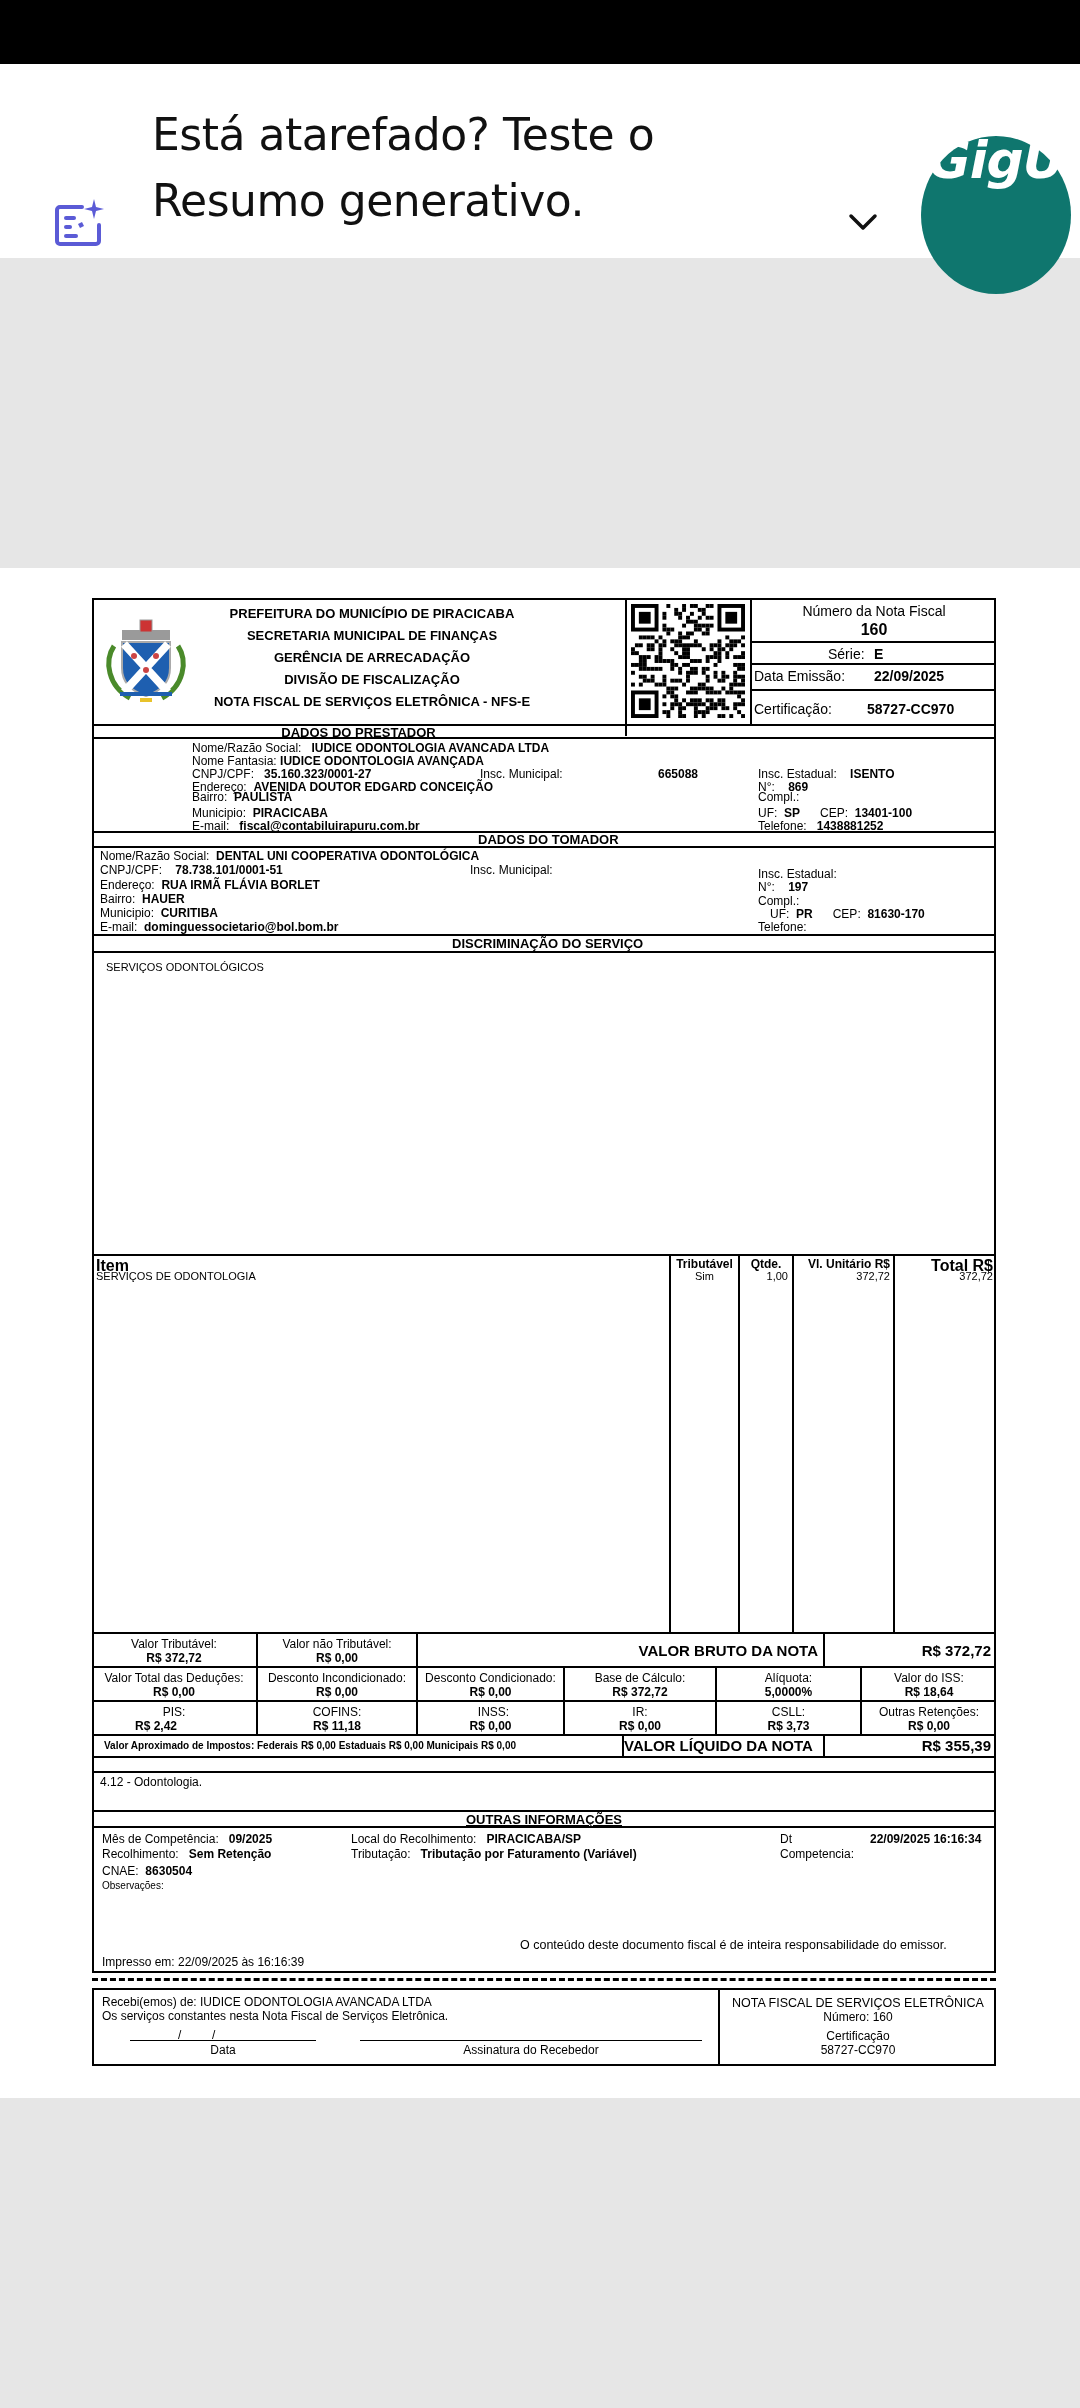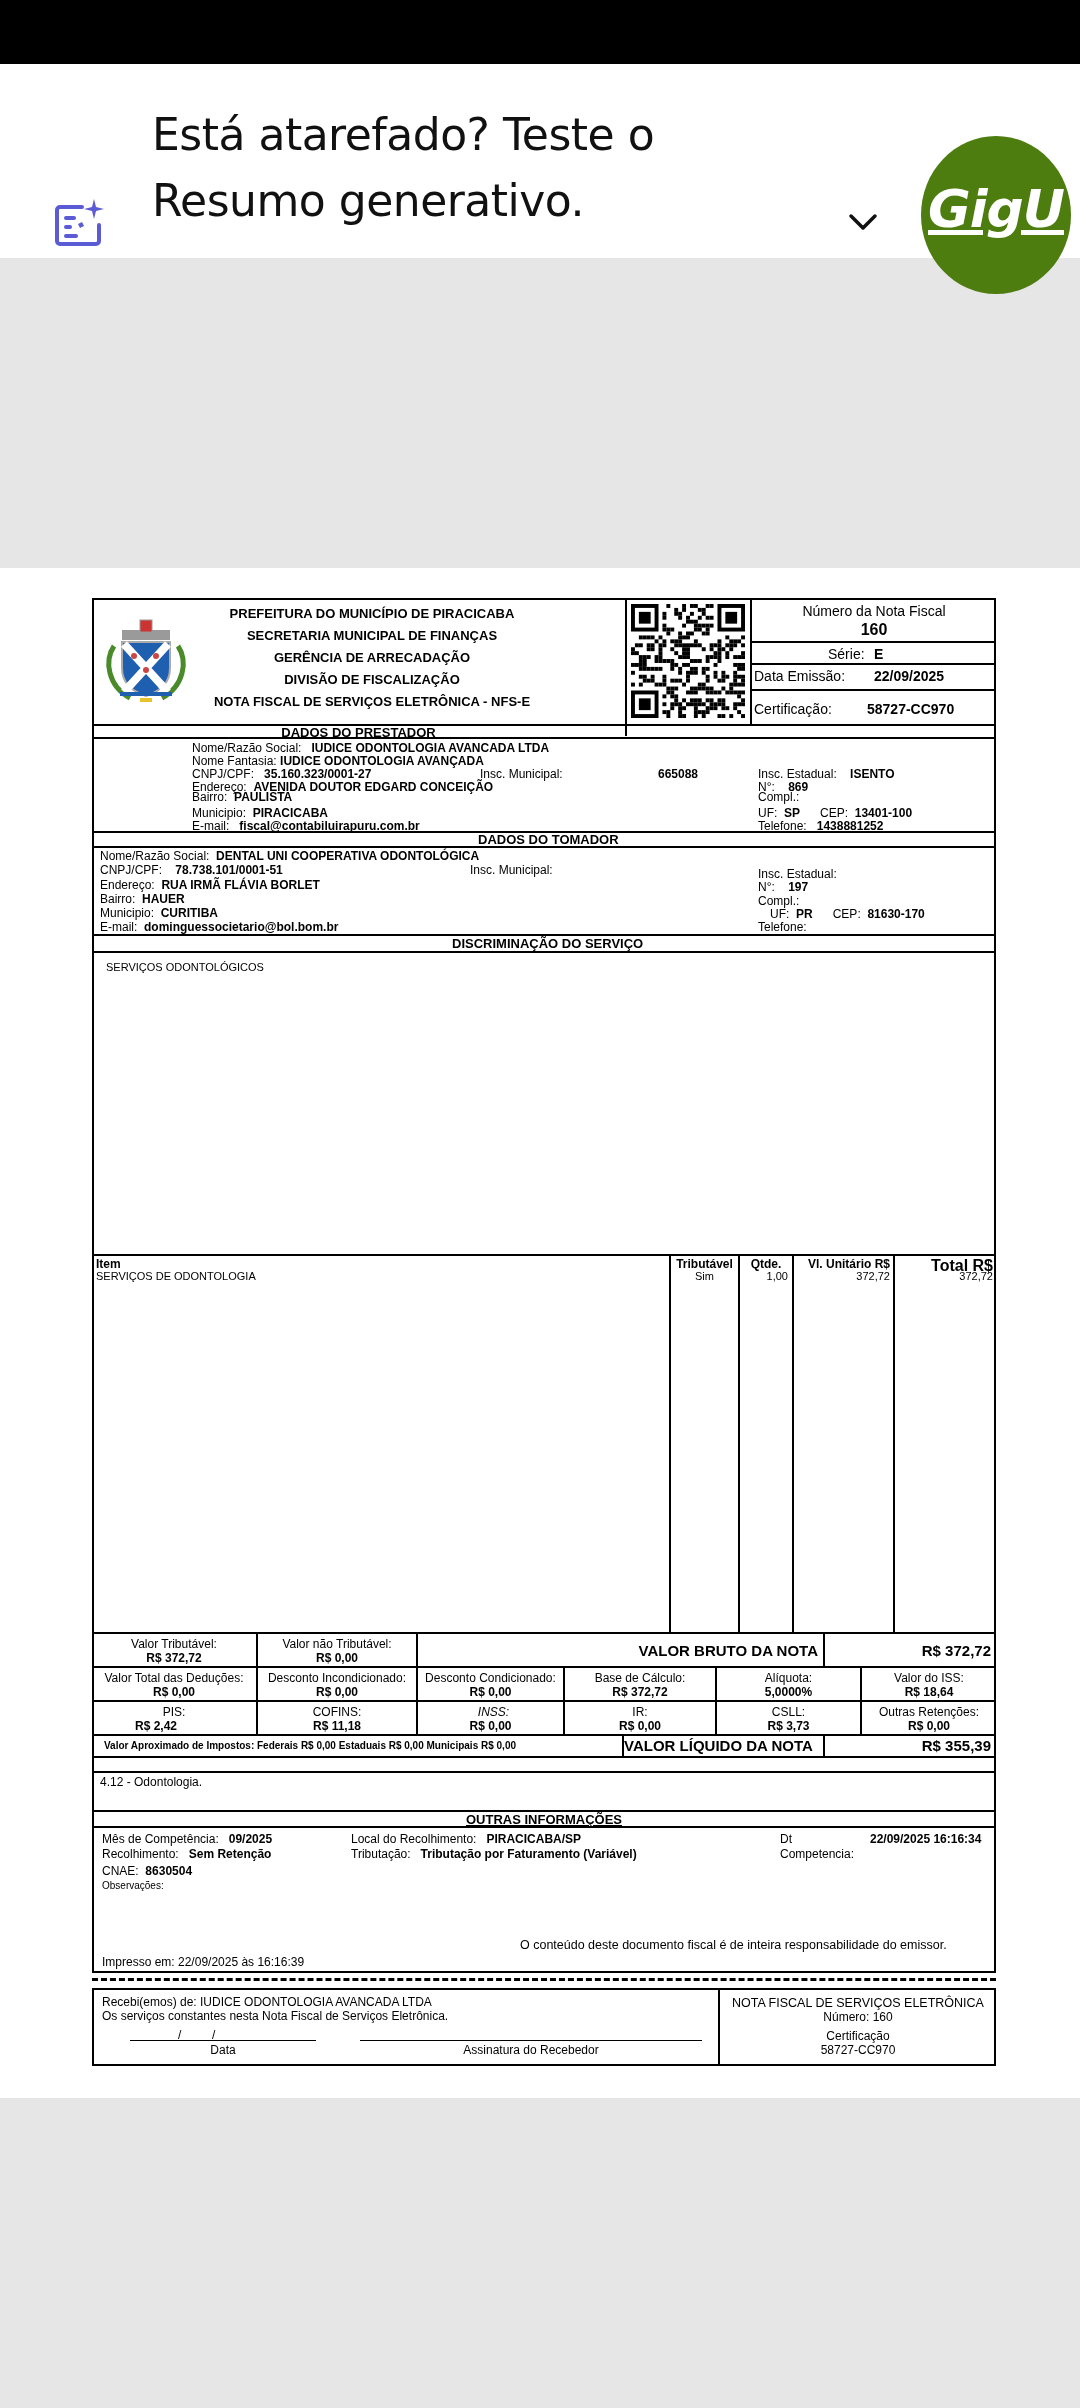--- a/index.html
+++ b/index.html
@@ -7,21 +7,21 @@
   body { font-family: "Liberation Sans", sans-serif; color: #000; position: relative; }
 
   .status-bar { position: absolute; left: 0; top: 0; width: 1080px; height: 64px; background: #000; }
 
   .banner { position: absolute; left: 0; top: 64px; width: 1080px; height: 194px; background: #fff; }
   .banner .ai-icon { position: absolute; left: 52px; top: 133px; width: 56px; height: 56px; }
   .banner .ai-icon svg { width: 56px; height: 56px; }
   .banner .banner-text { position: absolute; left: 152px; top: 38px; width: 640px; font-family: "DejaVu Sans", sans-serif; font-size: 44px; line-height: 66px; color: #111; letter-spacing: -0.5px; }
   .banner .chevron { position: absolute; left: 845px; top: 140px; width: 36px; height: 36px; }
   .banner .chevron svg { width: 36px; height: 36px; }
-  .banner .avatar { position: absolute; left: 921px; top: 72px; width: 150px; height: 158px; border-radius: 50%; background: #4d7c0f; color: #fff; display: flex; align-items: center; justify-content: center; font-family: "DejaVu Sans", sans-serif; font-style: italic; font-size: 52px; font-weight: bold; letter-spacing: -1px; text-decoration: underline; }
+  .banner .avatar { position: absolute; left: 921px; top: 72px; width: 150px; height: 158px; border-radius: 50%; background: #0f766e; color: #fff; display: flex; align-items: flex-start; justify-content: center; font-family: "DejaVu Sans", sans-serif; font-style: italic; font-size: 52px; font-weight: bold; letter-spacing: -1px; }
   .banner .avatar span { transform: translateY(-6px); }
 
   .doc-area { position: absolute; left: 0; top: 568px; width: 1080px; height: 1530px; background: #fff; }
 
   .doc { position: absolute; left: 92px; top: 598px; width: 904px; height: 1468px; font-size: 12px; }
   .doc .box { position: absolute; border: 2px solid #000; }
   .doc .hl { position: absolute; height: 2px; background: #000; }
   .doc .vl { position: absolute; width: 2px; background: #000; }
   .doc .t { position: absolute; white-space: nowrap; line-height: 1; }
   .doc .b { font-weight: bold; }
@@ -450,21 +450,21 @@
   <div class="hl" style="left:0;width:904px;top:353px;"></div>
   <div class="t small" style="left:14px;top:364px;">SERVIÇOS ODONTOLÓGICOS</div>
 
   <div class="hl" style="left:0;width:904px;top:656px;"></div>
 
   <div class="vl" style="left:577px;top:656px;height:378px;"></div>
   <div class="vl" style="left:646px;top:656px;height:378px;"></div>
   <div class="vl" style="left:700px;top:656px;height:378px;"></div>
   <div class="vl" style="left:801px;top:656px;height:378px;"></div>
 
-  <div class="t b" style="left:4px;top:660px;font-size:12px;">Item</div>
+  <div class="t b" style="left:4px;top:660px;font-size:16px;">Item</div>
   <div class="t b c" style="left:579px;width:67px;top:660px;font-size:12px;">Tributável</div>
   <div class="t b c" style="left:648px;width:52px;top:660px;font-size:12px;">Qtde.</div>
   <div class="t b r" style="left:702px;width:96px;top:660px;font-size:12px;">Vl. Unitário R$</div>
   <div class="t b r" style="left:803px;width:98px;top:660px;font-size:16px;">Total R$</div>
 
   <div>
     <div class="t small" style="left:4px;top:673px;">SERVIÇOS DE ODONTOLOGIA</div>
     <div class="t small c" style="left:579px;width:67px;top:673px;">Sim</div>
     <div class="t small r" style="left:648px;width:48px;top:673px;">1,00</div>
     <div class="t small r" style="left:702px;width:96px;top:673px;">372,72</div>
@@ -510,21 +510,21 @@
   <div class="vl" style="left:164px;top:1102px;height:34px;"></div>
   <div class="vl" style="left:324px;top:1102px;height:34px;"></div>
   <div class="vl" style="left:471px;top:1102px;height:34px;"></div>
   <div class="vl" style="left:623px;top:1102px;height:34px;"></div>
   <div class="vl" style="left:768px;top:1102px;height:34px;"></div>
   <div id="row3">
       <div class="t c" style="left: 0px; width: 164px; top: 1108px;">PIS:</div>
       <div class="t c b" style="left: 0px; width: 128px; top: 1122px;">R$ 2,42</div>
       <div class="t c" style="left: 166px; width: 158px; top: 1108px;">COFINS:</div>
       <div class="t c b" style="left: 166px; width: 158px; top: 1122px;">R$ 11,18</div>
-      <div class="t c" style="left: 326px; width: 151px; top: 1108px; font-style: italic;">INSS:</div>
+      <div class="t c" style="left: 326px; width: 151px; top: 1108px;">INSS:</div>
       <div class="t c b" style="left: 326px; width: 145px; top: 1122px;">R$ 0,00</div>
       <div class="t c" style="left: 473px; width: 150px; top: 1108px;">IR:</div>
       <div class="t c b" style="left: 473px; width: 150px; top: 1122px;">R$ 0,00</div>
       <div class="t c" style="left: 625px; width: 143px; top: 1108px;">CSLL:</div>
       <div class="t c b" style="left: 625px; width: 143px; top: 1122px;">R$ 3,73</div>
       <div class="t c" style="left: 770px; width: 134px; top: 1108px;">Outras Retenções:</div>
       <div class="t c b" style="left: 770px; width: 134px; top: 1122px;">R$ 0,00</div>
     </div>
 
   <div class="hl" style="left:0;width:904px;top:1136px;"></div>

